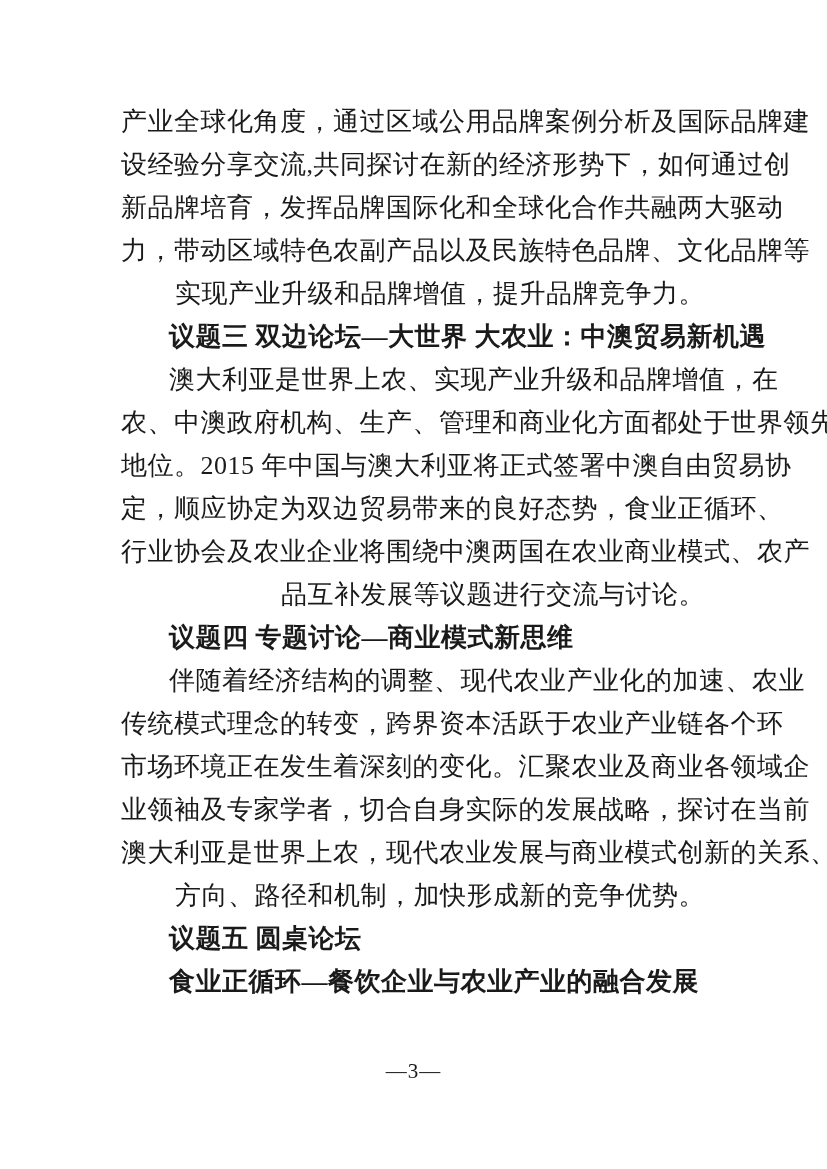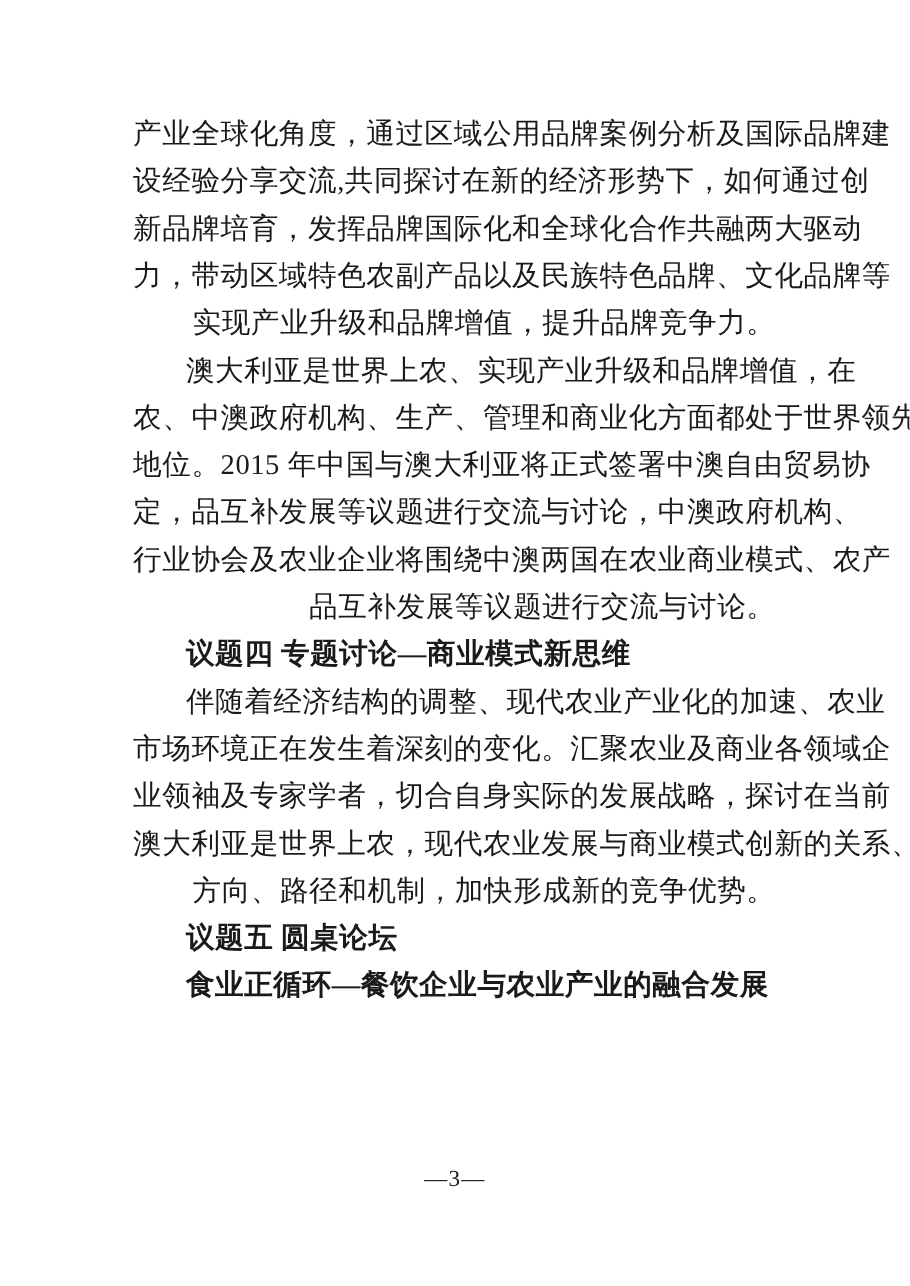--- a/index.html
+++ b/index.html
@@ -66,34 +66,36 @@
   <div class="content">
 
     <div>
       <div class="ln just">产业全球化角度，通过区域公用品牌案例分析及国际品牌建</div>
       <div class="ln just">设经验分享交流,共同探讨在新的经济形势下，如何通过创</div>
       <div class="ln just">新品牌培育，发挥品牌国际化和全球化合作共融两大驱动</div>
       <div class="ln just">力，带动区域特色农副产品以及民族特色品牌、文化品牌等</div>
       <div class="ln end">实现产业升级和品牌增值，提升品牌竞争力。</div>
     </div>
 
+    <div class="ln heading indent">议题三 双边论坛—大世界 大农业：中澳贸易新机遇</div>
 
     <div>
       <div class="ln just indent">澳大利亚是世界上农、实现产业升级和品牌增值，在</div>
       <div class="ln just">农、中澳政府机构、生产、管理和商业化方面都处于世界领先</div>
       <div class="ln just">地位。2015 年中国与澳大利亚将正式签署中澳自由贸易协</div>
-      <div class="ln just">定，品互补发展等议题进行交流与讨论，中澳政府机构、</div>
+      <div class="ln just">定，顺应协定为双边贸易带来的良好态势，食业正循环、</div>
       <div class="ln just">行业协会及农业企业将围绕中澳两国在农业商业模式、农产</div>
       <div class="ln end">品互补发展等议题进行交流与讨论。</div>
     </div>
 
     <div class="ln heading indent">议题四 专题讨论—商业模式新思维</div>
 
     <div>
       <div class="ln just indent">伴随着经济结构的调整、现代农业产业化的加速、农业</div>
+      <div class="ln just">传统模式理念的转变，跨界资本活跃于农业产业链各个环</div>
       <div class="ln just">市场环境正在发生着深刻的变化。汇聚农业及商业各领域企</div>
       <div class="ln just">业领袖及专家学者，切合自身实际的发展战略，探讨在当前</div>
       <div class="ln just">澳大利亚是世界上农，现代农业发展与商业模式创新的关系、</div>
       <div class="ln end">方向、路径和机制，加快形成新的竞争优势。</div>
     </div>
 
     <div class="ln heading indent">议题五 圆桌论坛</div>
 
     <div class="ln heading indent">食业正循环—餐饮企业与农业产业的融合发展</div>
 

